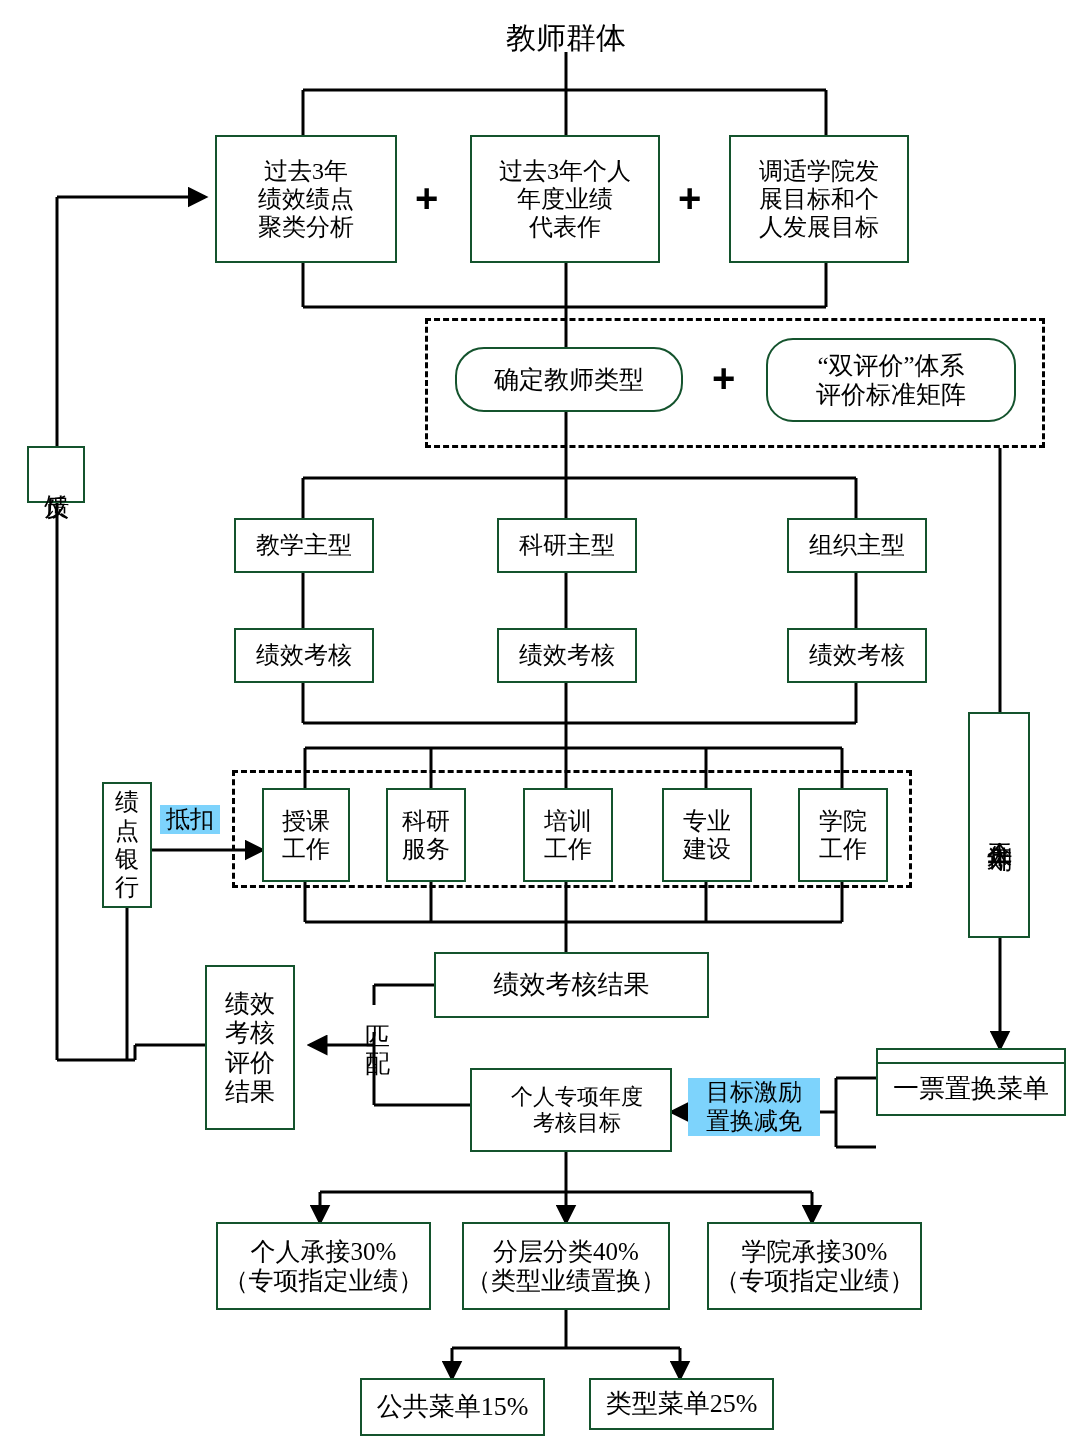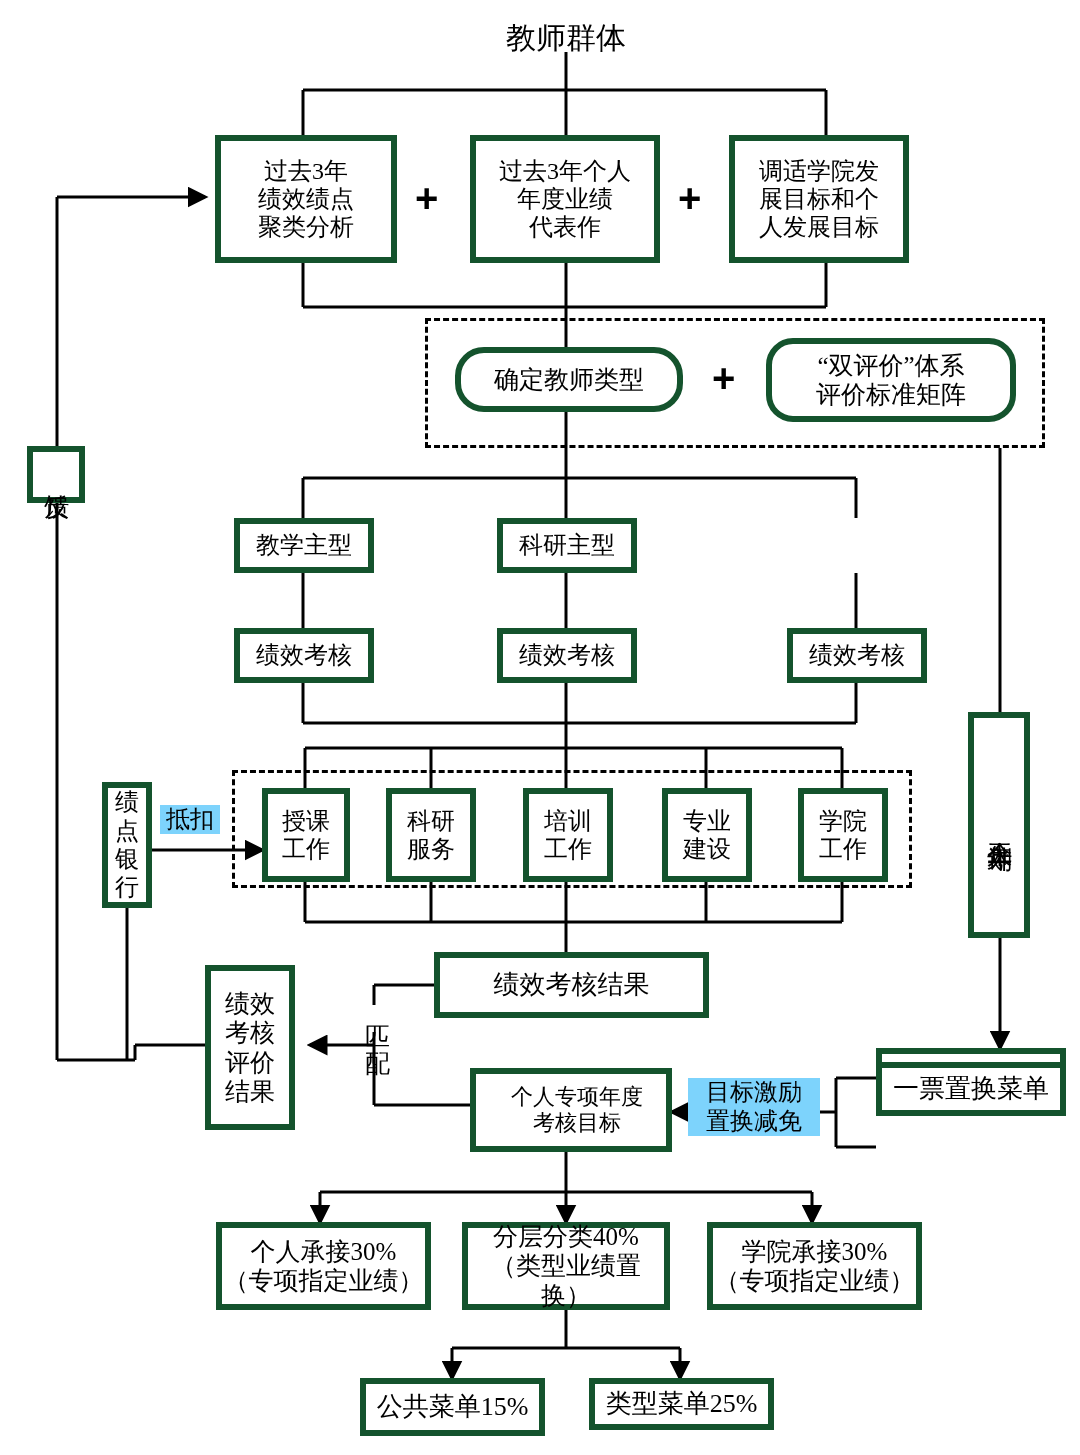--- a/index.html
+++ b/index.html
@@ -22,21 +22,21 @@
     position: absolute;
     left: 0;
     top: 0;
     width: 1080px;
     height: 1455px;
     pointer-events: none;
   }
   .node {
     position: absolute;
     box-sizing: border-box;
-    border: 6px solid #14532d;
+    border: 2px solid #14532d;
     background: #ffffff;
     display: flex;
     align-items: center;
     justify-content: center;
     text-align: center;
     line-height: 1.18;
     font-size: 24px;
     white-space: pre-line;
     z-index: 3;
   }
@@ -194,35 +194,36 @@
 人发展目标</div>
 
   <div class="dashed-group" style="left:425px; top:318px; width:620px; height:130px;"></div>
   <div class="node" style="left:455px; top:347px; width:228px; height:65px; font-size:25px;border-radius:29px;">确定教师类型</div>
   <div class="plus-sign" style="left:712px; top:358px;">+</div>
   <div class="node" style="left:766px; top:338px; width:250px; height:84px; font-size:25px;border-radius:27px;">“双评价”体系
 评价标准矩阵</div>
 
   <div class="node" style="left:234px; top:518px; width:140px; height:55px;">教学主型</div>
   <div class="node" style="left:497px; top:518px; width:140px; height:55px;">科研主型</div>
+  <div class="node" style="left:787px; top:518px; width:140px; height:55px;">组织主型</div>
 
   <div class="node" style="left:234px; top:628px; width:140px; height:55px;">绩效考核</div>
   <div class="node" style="left:497px; top:628px; width:140px; height:55px;">绩效考核</div>
   <div class="node" style="left:787px; top:628px; width:140px; height:55px;">绩效考核</div>
 
   <div class="node vertical" style="left:27px; top:446px; width:58px; height:57px; font-size:25px;">反馈</div>
 
   <div class="node" style="left:102px; top:782px; width:50px; height:126px; font-size:24px;">绩点
 银行</div>
   <div class="edge-label" style="left:160px; top:805px; width:60px;">抵扣</div>
 
   <div class="dashed-group" style="left:232px; top:770px; width:680px; height:118px;"></div>
   <div class="node" style="left:262px; top:788px; width:88px; height:94px;">授课
 工作</div>
-  <div class="node" style="left:386px; top:788px; width:90px; height:94px;">科研
+  <div class="node" style="left:386px; top:788px; width:80px; height:94px;">科研
 服务</div>
   <div class="node" style="left:523px; top:788px; width:90px; height:94px;">培训
 工作</div>
   <div class="node" style="left:662px; top:788px; width:90px; height:94px;">专业
 建设</div>
   <div class="node" style="left:798px; top:788px; width:90px; height:94px;">学院
 工作</div>
 
   <div class="node vertical" style="left:968px; top:712px; width:62px; height:226px; font-size:25px;">个人三年计划</div>
 

